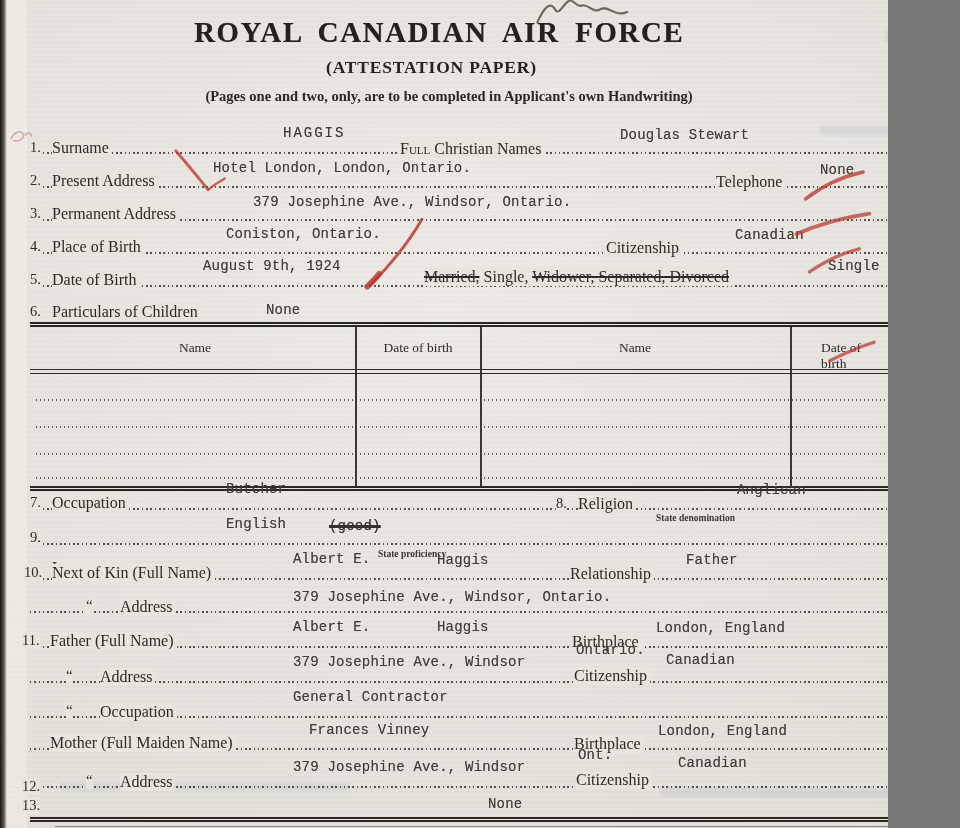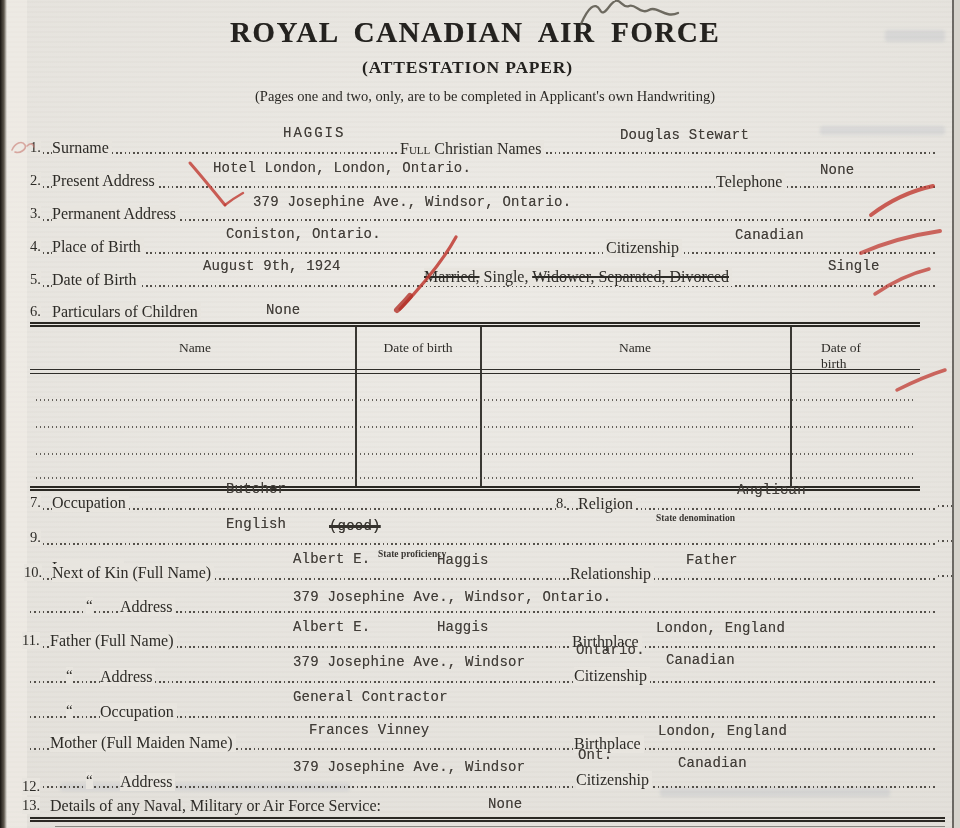--- a/index.html
+++ b/index.html
@@ -1,37 +1,37 @@
 <!DOCTYPE html>
 <html><head>
 <meta charset="utf-8">
 <style>
   html,body{margin:0;padding:0;background:#777;}
   .page{
-    position:relative;width:960px;height:828px;overflow:hidden;
+    position:relative;width:888px;height:828px;overflow:hidden;
     background:
       radial-gradient(130% 110% at 50% 35%, rgba(255,255,255,.22), rgba(40,35,25,.05)),
       repeating-linear-gradient(0deg, rgba(120,110,90,.03) 0 2px, rgba(0,0,0,0) 2px 5px),
       #e8e5df;
     font-family:"Liberation Serif", serif;color:#2d2b27;
   }
   .abs{position:absolute;white-space:nowrap;}
   .lbl{font-family:"Liberation Serif", serif;font-size:16px;color:#2d2b27;background:#e8e5df;padding-right:3px;z-index:2;}
   .num{font-family:"Liberation Serif", serif;font-size:14.5px;color:#2d2b27;background:#e8e5df;z-index:2;}
   .typed{font-family:"Liberation Mono", monospace;font-size:14px;color:#413d38;z-index:3;letter-spacing:.2px;text-shadow:0 0 .6px rgba(60,55,50,.55);}
   .dots{position:absolute;height:2px;z-index:1;
     background:repeating-linear-gradient(90deg, rgba(68,64,58,.9) 0 1.5px, rgba(0,0,0,0) 1.5px 4.3px);}
   .note{font-family:"Liberation Serif", serif;font-weight:bold;font-size:9.5px;color:#3a3733;z-index:2;}
   .sc{font-variant:small-caps;}
   .struck{text-decoration:line-through;text-decoration-thickness:1.6px;}
   .scratch{position:relative;text-decoration:line-through;text-decoration-thickness:3px;color:#35322d;}
   .ditto{font-family:"Liberation Serif", serif;font-size:15px;color:#2d2b27;z-index:2;background:#e8e5df;}
   .title{font-weight:bold;font-size:29px;letter-spacing:1.5px;word-spacing:7px;text-align:center;left:0;right:10px;color:#24221f;text-shadow:.4px .4px 0 rgba(40,38,34,.5);}
   .subtitle{font-weight:bold;font-size:17.5px;letter-spacing:.8px;text-align:center;left:0;right:25px;color:#24221f;}
-  .instruction{font-weight:normal;font-size:14.5px;text-align:center;left:0;right:6px;color:#2a2824;padding-left:16px;}
+  .instruction{font-weight:bold;font-size:14.5px;text-align:center;left:0;right:6px;color:#2a2824;padding-left:16px;}
   .tbl{position:absolute;left:30px;top:322px;width:890px;height:159px;
     border-top:5px double #2a2823;border-bottom:5px double #2a2823;z-index:1;}
   .vline{position:absolute;top:0;bottom:0;width:1.5px;background:#3a3833;}
   .hdrline{position:absolute;left:0;right:0;top:42px;height:3px;border-top:1.2px solid #2f2d29;border-bottom:1.2px solid #2f2d29;}
   .hcell{position:absolute;top:13px;transform:translateX(-50%);font-size:13.5px;color:#2d2b27;}
   .tdots{position:absolute;height:2px;left:6px;right:6px;
     background:repeating-linear-gradient(90deg, rgba(68,64,58,.8) 0 1.3px, rgba(0,0,0,0) 1.3px 4px);}
   .rule2{position:absolute;border-top:5px double #2a2823;z-index:2;}
   .edgeL{position:absolute;left:0;top:0;bottom:0;width:7px;background:linear-gradient(90deg,#171410 0,#5d574d 55%,rgba(93,87,77,0) 100%);z-index:6;}
   .bandL{position:absolute;left:5px;top:0;bottom:0;width:22px;background:rgba(246,242,234,.45);z-index:0;}
@@ -183,21 +183,20 @@
   <div class="dots" style="left:30px;width:905px;top:786px;"></div>
   <span class="abs ditto" style="left:86px;top:772px;">“</span>
   <span class="abs lbl" style="left:120px;top:773px;">Address</span>
   <span class="abs typed" style="left:293px;top:759px;">379 Josephine Ave., Windsor</span>
   <span class="abs typed" style="left:578px;top:747px;">Ont.</span>
   <span class="abs lbl" style="left:576px;top:771px;">Citizenship</span>
   <span class="abs typed" style="left:678px;top:755px;">Canadian</span>
 
   
   <span class="abs num" style="left:22px;top:797px;">13.</span>
-  <span class="abs lbl" style="left:50px;top:797px;background:transparent;">Details of any Naval, Military or Air Force Service:</span>
   <span class="abs typed" style="left:488px;top:796px;">None</span>
 
   
   <div class="rule2" style="left:30px;width:915px;top:817px;"></div>
   <div class="abs" style="left:55px;width:890px;top:826px;height:1px;background:rgba(50,47,42,.5);"></div>
 
   
   <div class="ghost" style="left:820px;top:126px;width:125px;height:9px;"></div>
   <div class="ghost" style="left:60px;top:783px;width:290px;height:8px;"></div>
   <div class="ghost" style="left:660px;top:788px;width:230px;height:9px;"></div>

